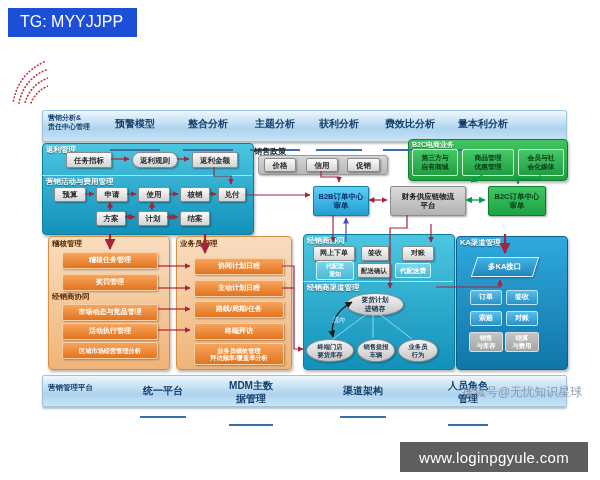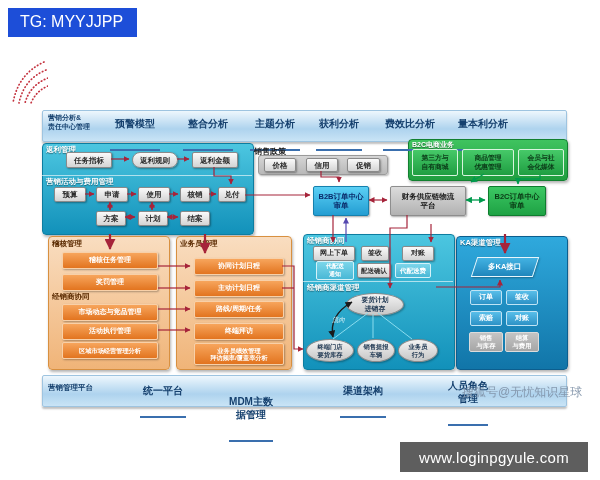--- a/index.html
+++ b/index.html
@@ -189,21 +189,21 @@
   <div class="bx col box-gray" style="left:505px;top:332px;width:32px;height:18px;font-size:6.3px;">
     <span>结算</span>
       <span>与费用</span>
   </div>
 
   <div class="hbar" style="left:42px;top:375px;width:523px;height:30px;"></div>
   <div class="hbar-label" style="left:48px;top:383px;font-size:7.5px;">营销管理平台</div>
   <div class="hbar-item" style="left:140px;top:384px;width:46px;">
     <span>统一平台</span><span style="display:block"></span>
   </div>
-  <div class="hbar-item" style="left:229px;top:379px;width:44px;margin-top:16px;">
+  <div class="hbar-item" style="left:229px;top:379px;width:44px;">
     <span>MDM主数</span><span style="display:block">据管理</span>
   </div>
   <div class="hbar-item" style="left:340px;top:384px;width:46px;">
     <span>渠道架构</span><span style="display:block"></span>
   </div>
   <div class="hbar-item" style="left:448px;top:379px;width:40px;">
     <span>人员角色</span><span style="display:block">管理</span>
   </div>
 
   <svg id="arrows" width="600" height="480" viewBox="0 0 600 480">

